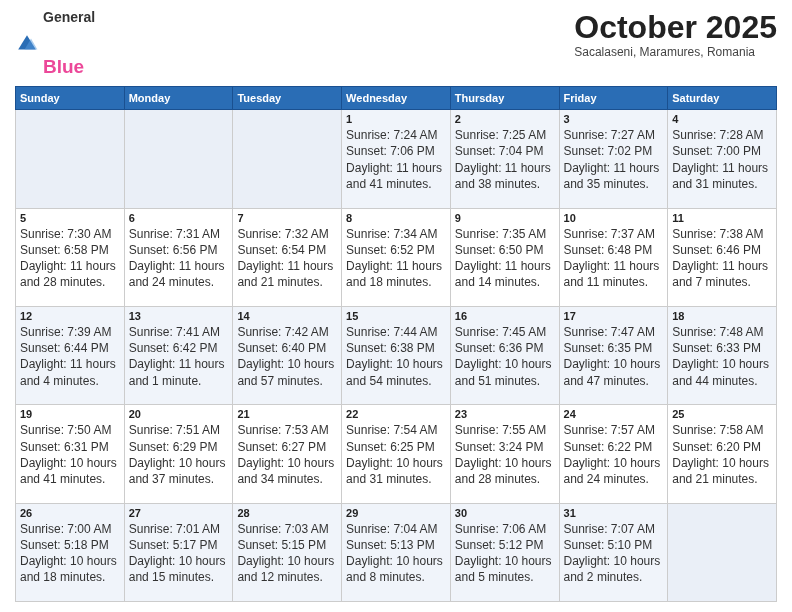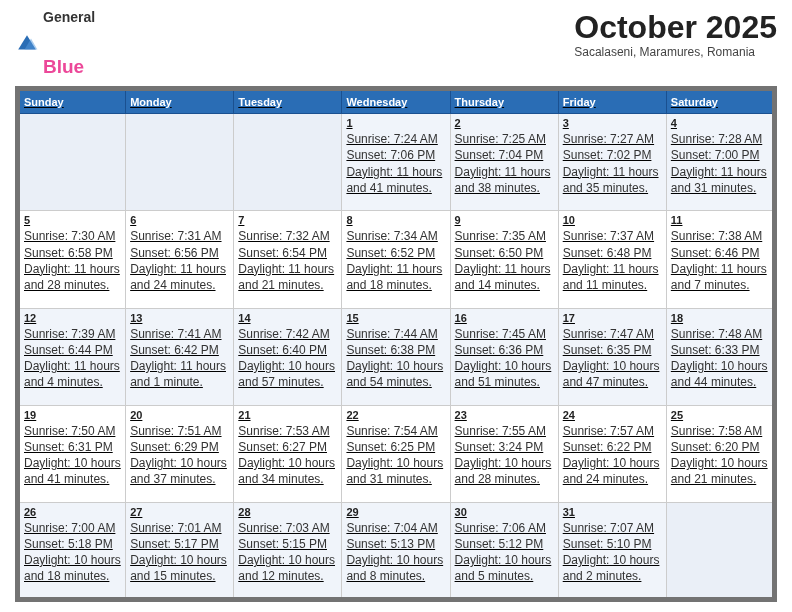--- a/index.html
+++ b/index.html
@@ -55,25 +55,24 @@
       font-weight: bold;
       color: #222;
       line-height: 1.1;
     }
     .location {
       font-size: 12px;
       color: #444;
     }
     .calendar {
       flex: 1;
-      border: 5px solid #737373;
+      border: 1px solid #737373;
       border-collapse: collapse;
       width: 100%;
       table-layout: fixed;
-      text-decoration: underline;
     }
     .calendar th {
       background: #2a6db5;
       color: #fff;
       font-size: 11px;
       font-weight: bold;
       padding: 5px 4px;
       text-align: left;
       border: 1px solid #1a5090;
     }

